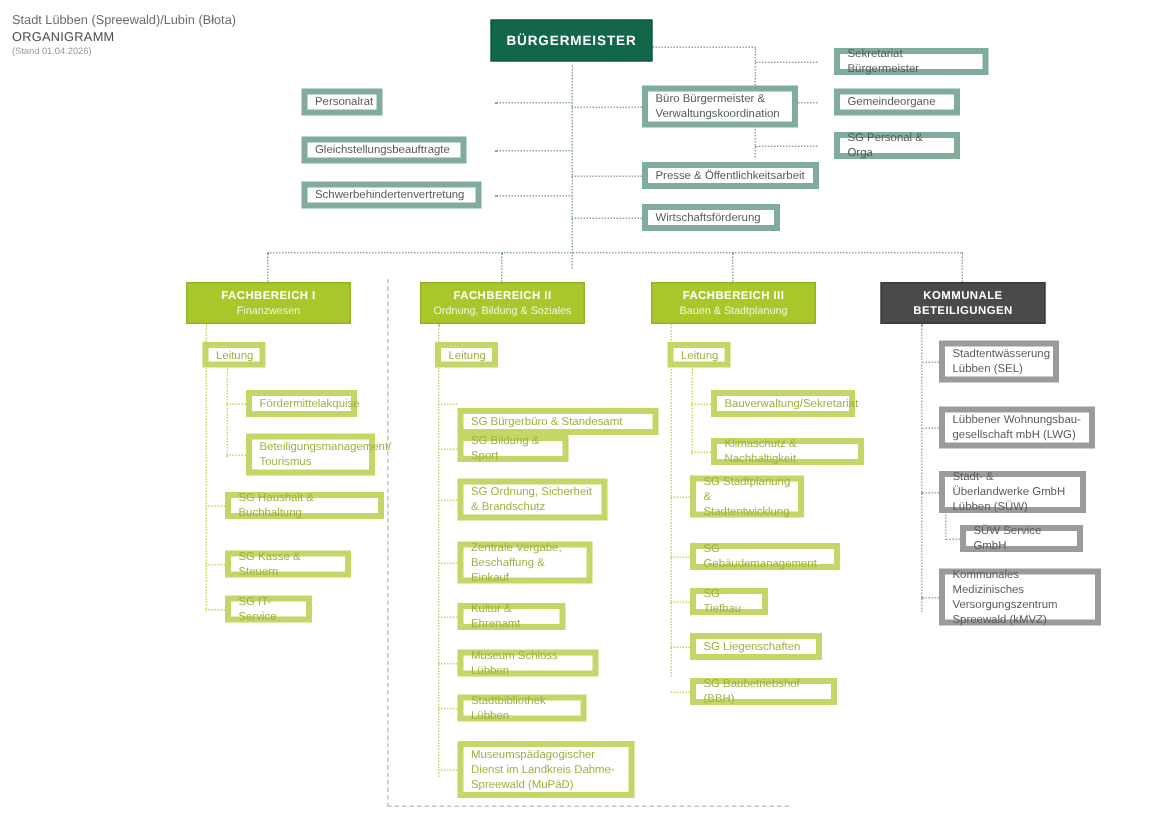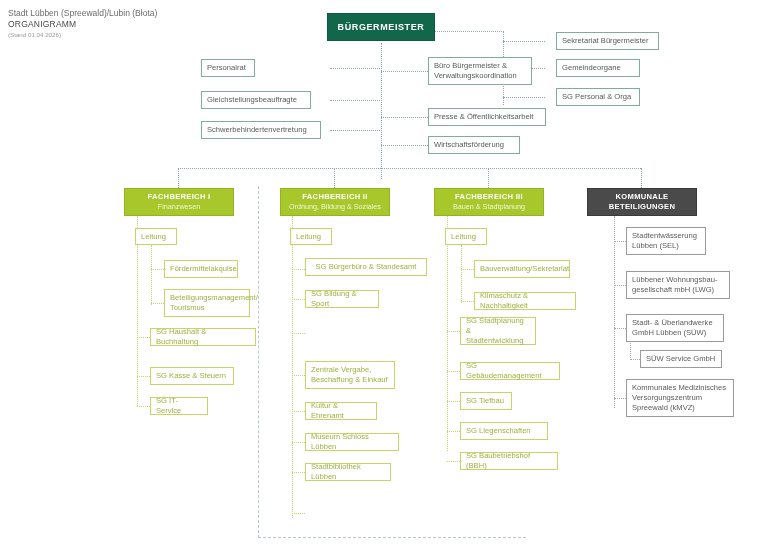--- a/index.html
+++ b/index.html
@@ -11,21 +11,21 @@
   .stage{position:absolute;left:0;top:0;width:780px;height:557px;}
 
   
   .hdr{position:absolute;left:8px;top:8px;line-height:1.25;}
   .hdr .l1{font-size:8.5px;color:#6b6b6b;}
   .hdr .l2{font-size:8.5px;color:#4a4a4a;letter-spacing:.2px;}
   .hdr .l3{font-size:6.2px;color:#9a9a9a;margin-top:2px;}
 
   
   .box{position:absolute;box-sizing:border-box;display:flex;align-items:center;
-       background:#fff;border:1px solid #404040;font-size:7.6px;line-height:1.32;
+       background:#fff;border:4px solid #404040;font-size:7.6px;line-height:1.32;
        color:#58595b;padding:3px 5px;}
   .box span{display:block;}
 
   
   .teal{border-color:#7fad99;color:#555b58;}
 
   
   .chief{position:absolute;box-sizing:border-box;display:flex;align-items:center;
          justify-content:center;background:#12664a;border:1px solid #0e5a41;
          color:#ffffff;font-size:9px;font-weight:bold;letter-spacing:.6px;}
@@ -158,45 +158,51 @@
 
   <div class="fbhead" style="left:280px;top:188px;width:110px;height:28px;">
     <div class="t1">FACHBEREICH II</div>
     <div class="t2">Ordnung, Bildung &amp; Soziales</div>
   </div>
   <div class="vlg" style="left:292px;top:216px;height:302px;"></div>
   <div class="box limeleit" style="left:290px;top:228px;width:42px;height:17px;">
     <span>Leitung</span>
   </div>
   <div class="hlg" style="left:292px;top:269px;width:13px;"></div>
-  <div class="box lime" style="left:305px;top:258px;width:122px;height:18px;justify-content:center;">
+  <div class="box lime" style="left:305px;top:272px;width:134px;height:18px;">
     <span>SG Bürgerbüro &amp; Standesamt</span>
   </div>
   <div class="hlg" style="left:292px;top:299px;width:13px;"></div>
   <div class="box lime" style="left:305px;top:290px;width:74px;height:18px;">
     <span>SG Bildung &amp; Sport</span>
   </div>
   <div class="hlg" style="left:292px;top:333px;width:13px;"></div>
+  <div class="box lime" style="left:305px;top:319px;width:100px;height:28px;">
+    <span>SG Ordnung, Sicherheit &amp; Brandschutz</span>
+  </div>
   <div class="hlg" style="left:292px;top:375px;width:13px;"></div>
   <div class="box lime" style="left:305px;top:361px;width:90px;height:28px;">
     <span>Zentrale Vergabe, Beschaffung &amp; Einkauf</span>
   </div>
   <div class="hlg" style="left:292px;top:411px;width:13px;"></div>
   <div class="box lime" style="left:305px;top:402px;width:72px;height:18px;">
     <span>Kultur &amp; Ehrenamt</span>
   </div>
   <div class="hlg" style="left:292px;top:442px;width:13px;"></div>
   <div class="box lime" style="left:305px;top:433px;width:94px;height:18px;">
     <span>Museum Schloss Lübben</span>
   </div>
   <div class="hlg" style="left:292px;top:472px;width:13px;"></div>
   <div class="box lime" style="left:305px;top:463px;width:86px;height:18px;">
     <span>Stadtbibliothek Lübben</span>
   </div>
   <div class="hlg" style="left:292px;top:513px;width:13px;"></div>
+  <div class="box lime" style="left:305px;top:494px;width:118px;height:38px;">
+    <span>Museumspädagogischer Dienst im Landkreis Dahme-Spreewald (MuPäD)</span>
+  </div>
 
   <div class="dashbox" style="left:258px;top:186px;width:268px;height:352px;border-top:none;border-right:none;"></div>
 
   <div class="fbhead" style="left:434px;top:188px;width:110px;height:28px;">
     <div class="t1">FACHBEREICH III</div>
     <div class="t2">Bauen &amp; Stadtplanung</div>
   </div>
   <div class="vlg" style="left:447px;top:216px;height:235px;"></div>
   <div class="vlg" style="left:461px;top:245px;height:58px;"></div>
   <div class="box limeleit" style="left:445px;top:228px;width:42px;height:17px;">

